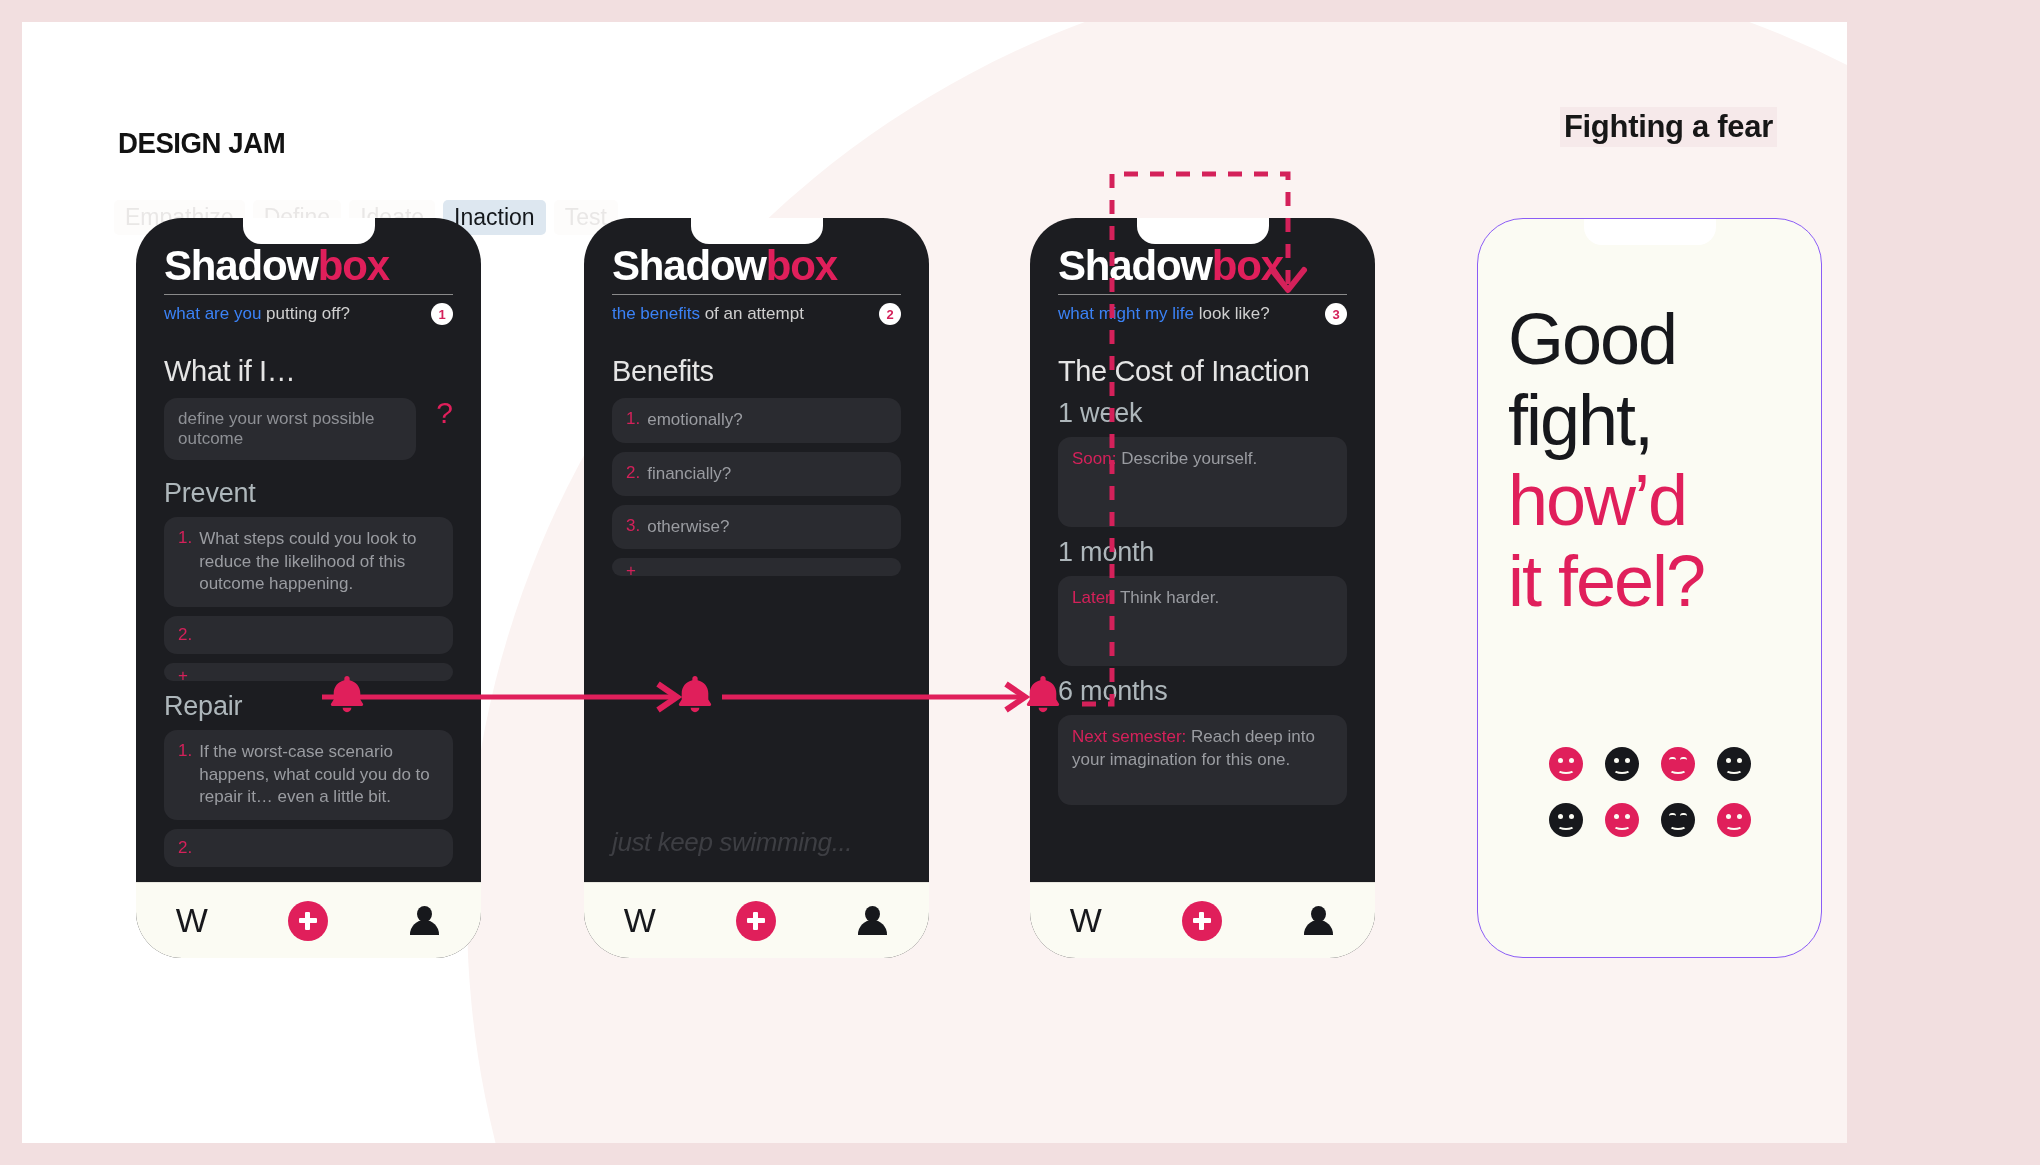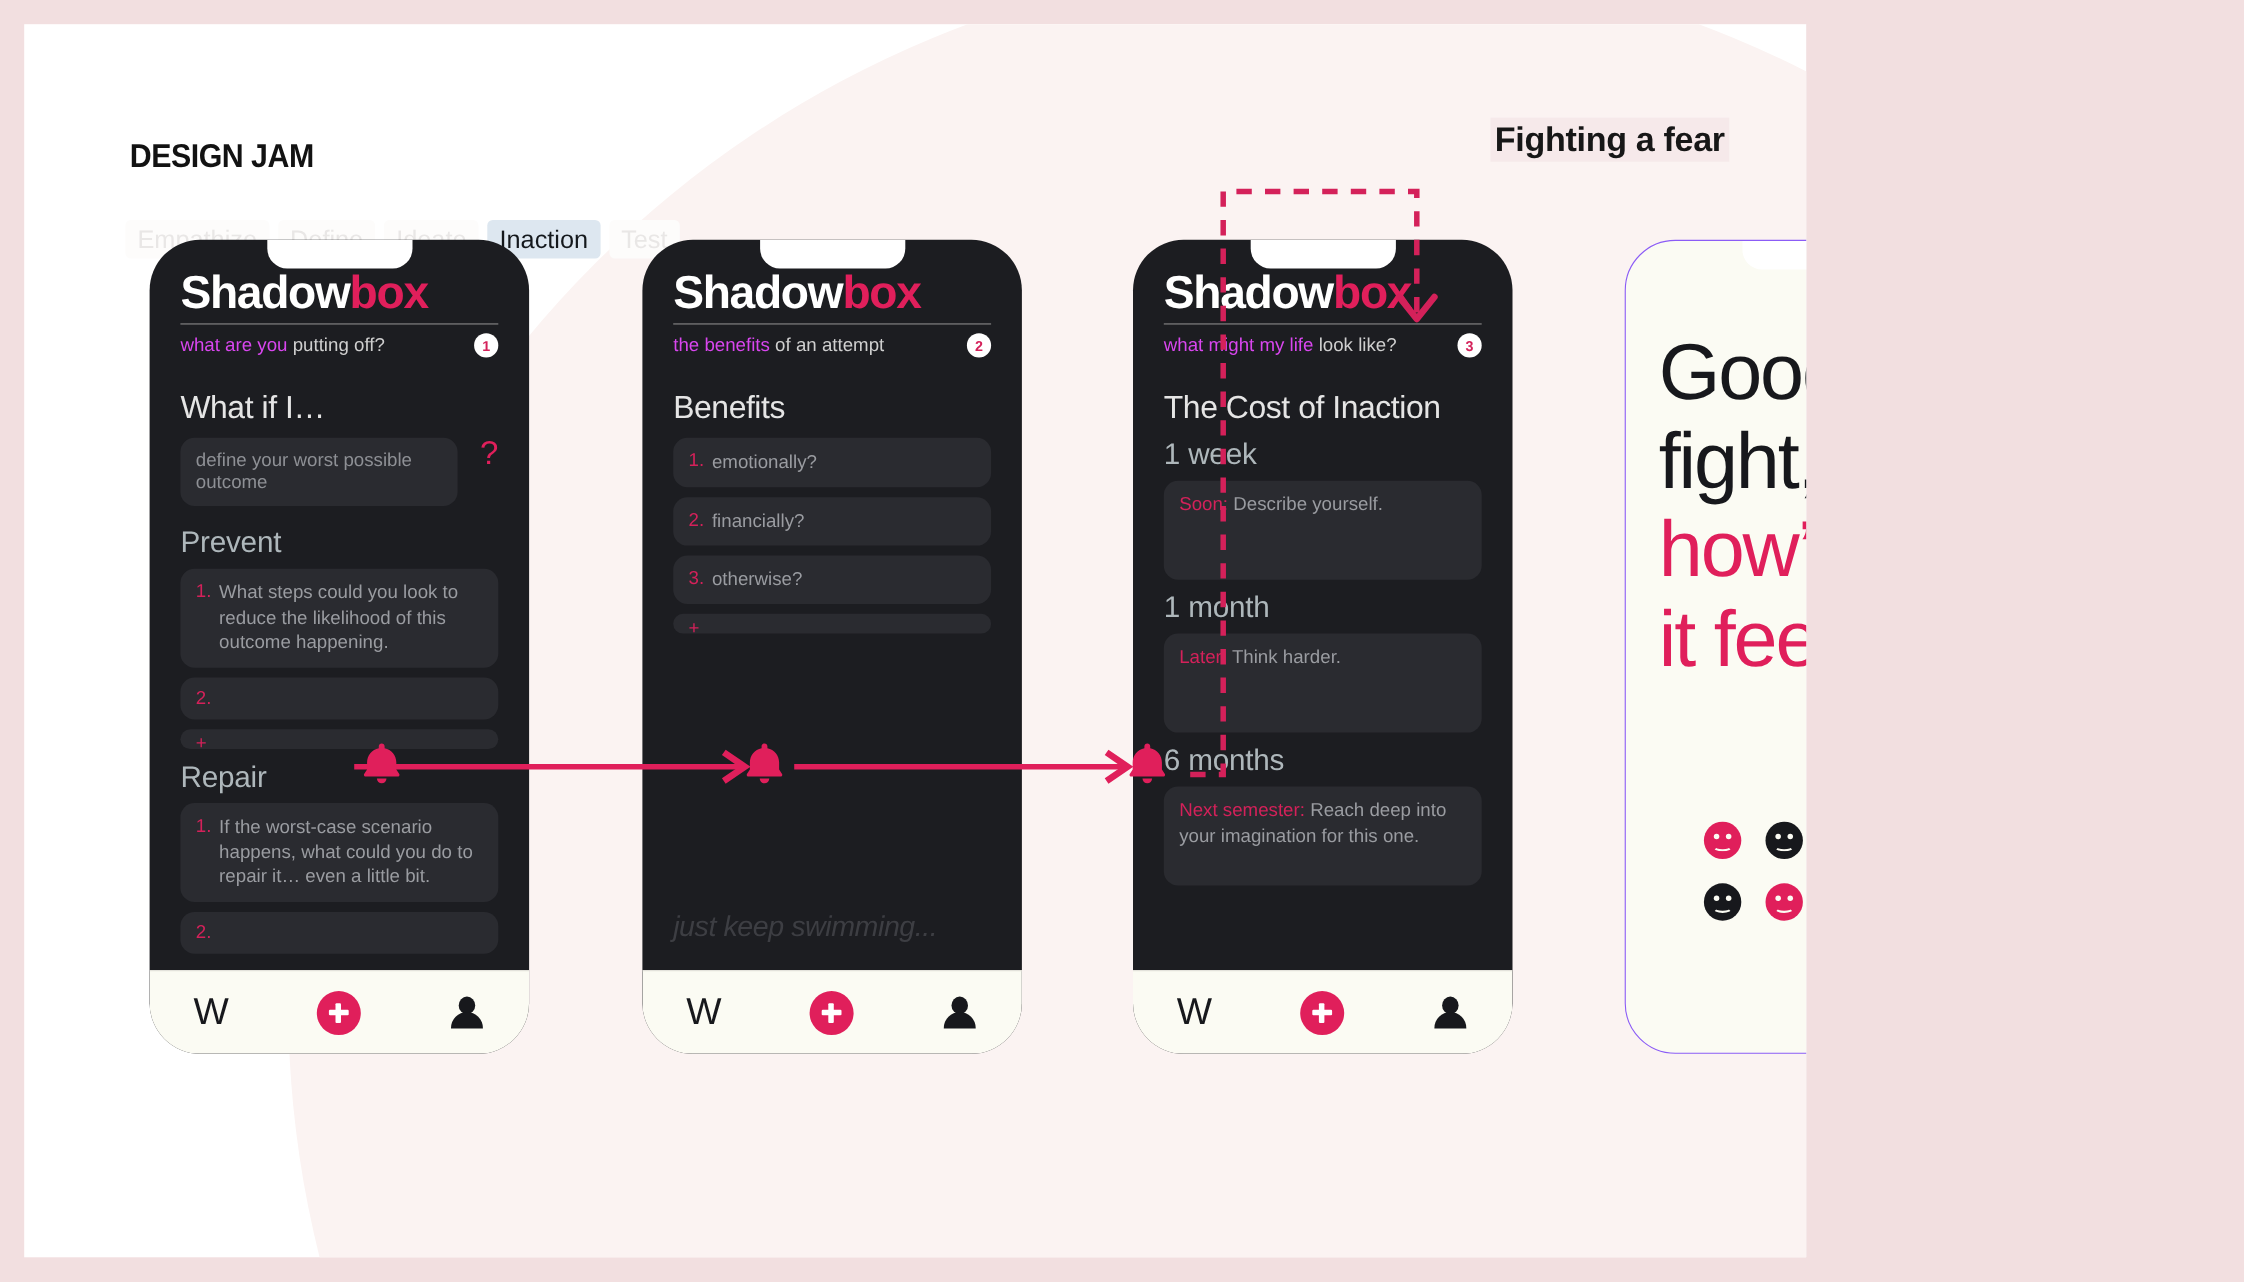--- a/index.html
+++ b/index.html
@@ -14,21 +14,21 @@
   #slide {
     position: relative;
     width: 2040px;
     height: 1165px;
     background: #f2dfe0;
     overflow: hidden;
   }
   .slide-inner {
     position: absolute;
     left: 22px; top: 22px;
-    width: 1620px; height: 1121px;
+    width: 1825px; height: 1121px;
     background: #ffffff;
     overflow: hidden;
   }
   
   .blob {
     position: absolute;
     right: -520px;
     top: -60px;
     width: 1900px;
     height: 1900px;
@@ -128,21 +128,21 @@
   }
   .subhead-row {
     display: flex;
     align-items: center;
     justify-content: space-between;
   }
   .subhead {
     font-size: 17px;
     color: #cfcfcf;
   }
-  .subhead .em { color: #d946ef; }
+  .subhead .em { color: #3b82f6; }
   .step-badge {
     width: 22px; height: 22px;
     border-radius: 50%;
     background: #ffffff;
     color: #d4215a;
     font-size: 13px;
     font-weight: bold;
     display: flex;
     align-items: center;
     justify-content: center;

